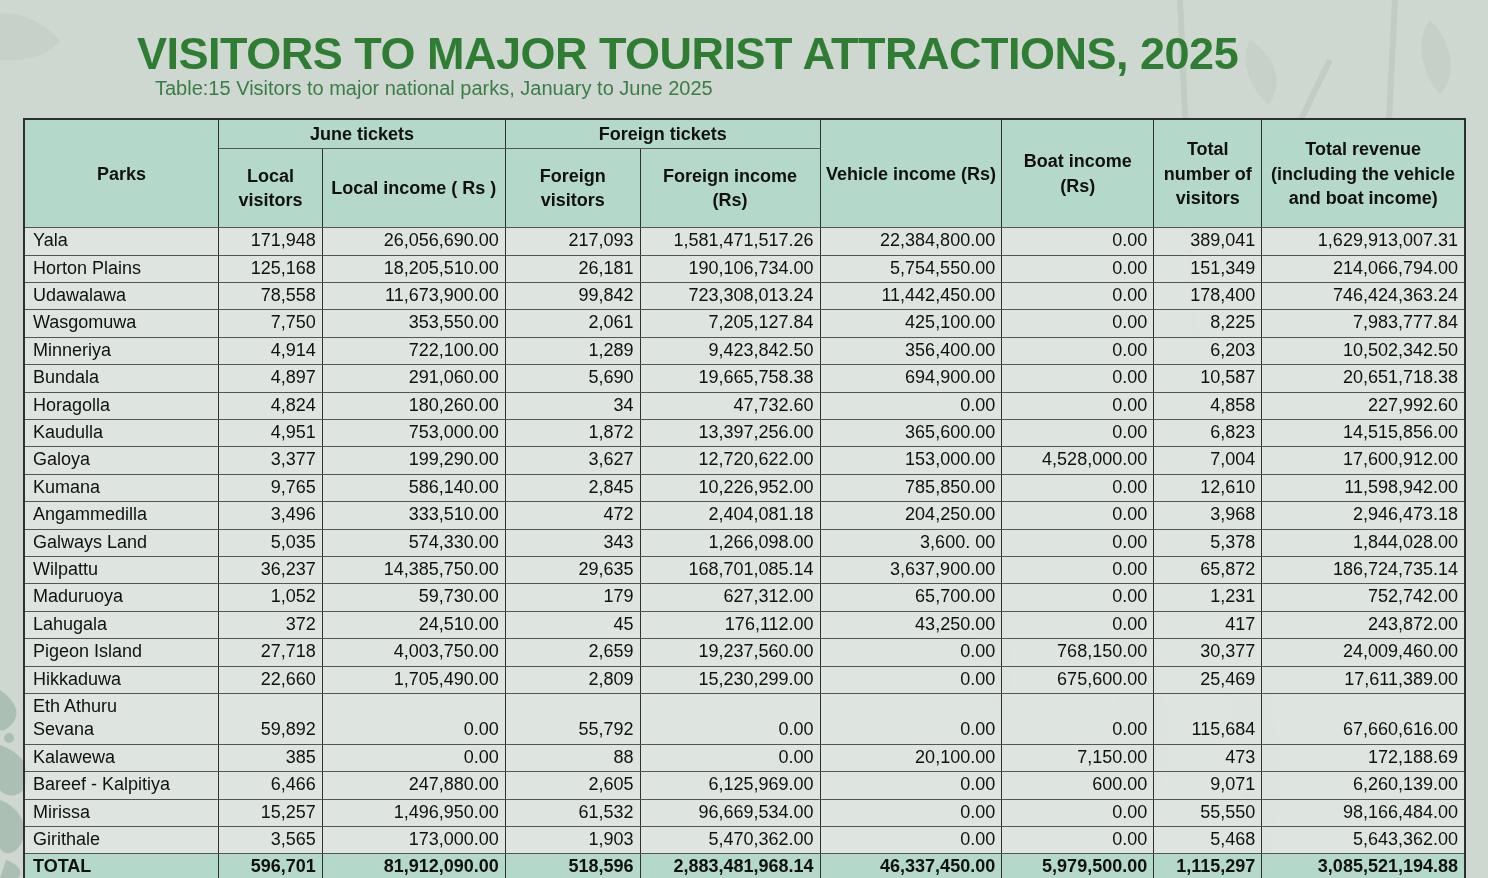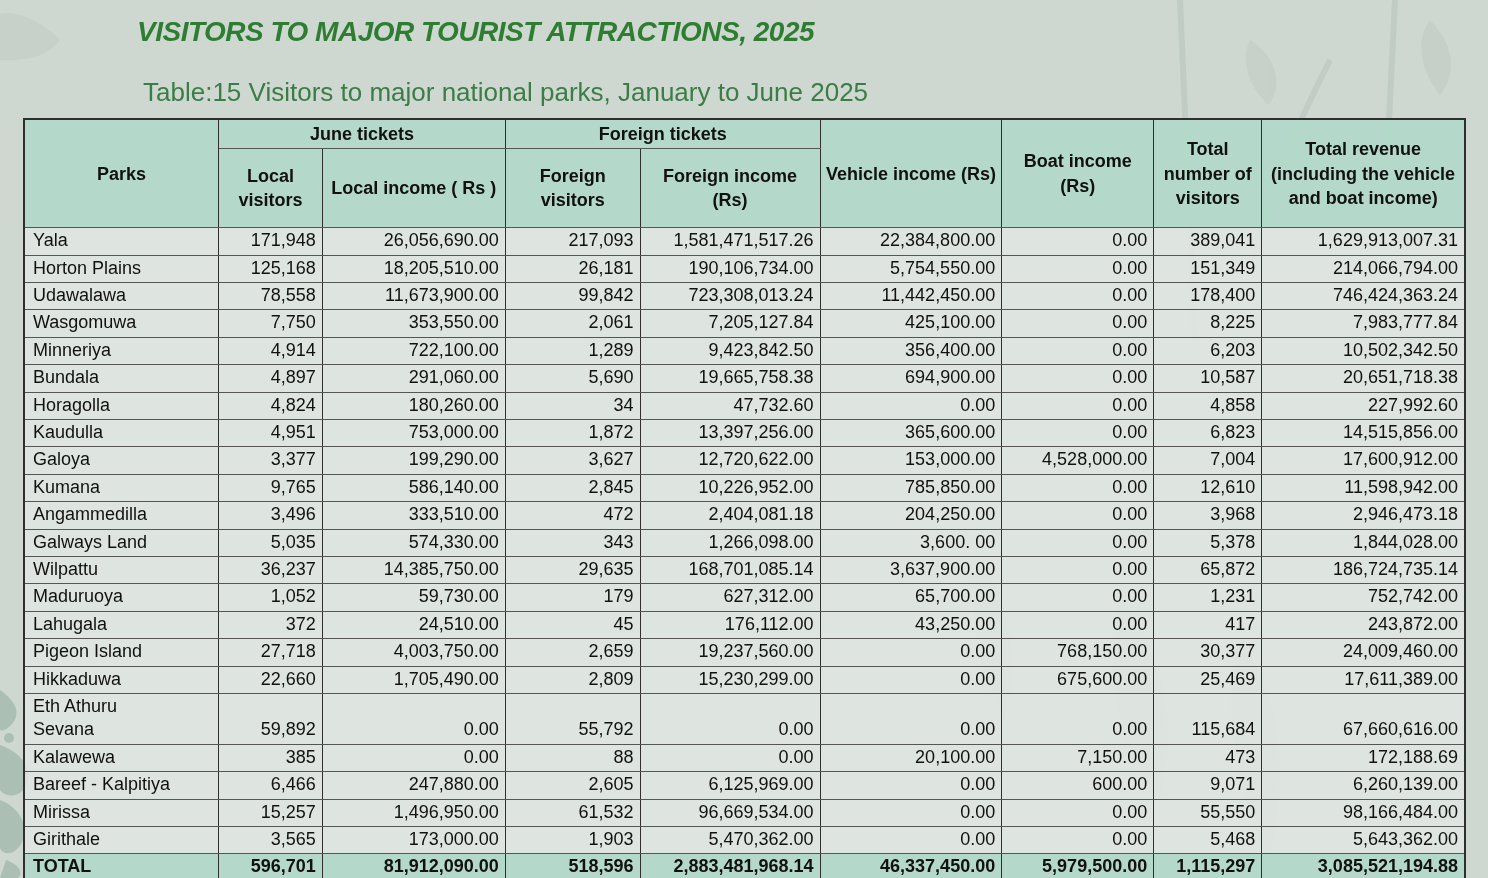--- a/index.html
+++ b/index.html
@@ -18,29 +18,28 @@
     position:relative;
     background:var(--page-bg);
     font-family:"Liberation Sans", sans-serif;
     color:var(--text);
   }
   .watermark{
     position:absolute;inset:0;width:1488px;height:878px;
     pointer-events:none;
   }
   .page-title{
-    position:absolute;left:137px;top:16px;
-    font-size:28px;font-weight:bold;letter-spacing:-0.5px;
+    position:absolute;left:137px;top:28px;
+    font-size:45px;font-weight:bold;letter-spacing:-0.5px;
     color:var(--title-green);
     white-space:nowrap;
-    font-style:italic;
   }
   .page-subtitle{
-    position:absolute;left:143px;top:77px;
-    font-size:26px;font-weight:normal;
+    position:absolute;left:155px;top:77px;
+    font-size:20px;font-weight:normal;
     color:var(--subtitle-green);
     white-space:nowrap;
   }
   table.parks{
     position:absolute;left:23px;top:118px;width:1443px;
     border-collapse:collapse;table-layout:fixed;
     border:2px solid var(--border-dark);
     font-size:18px;
   }
   table.parks th, table.parks td{

